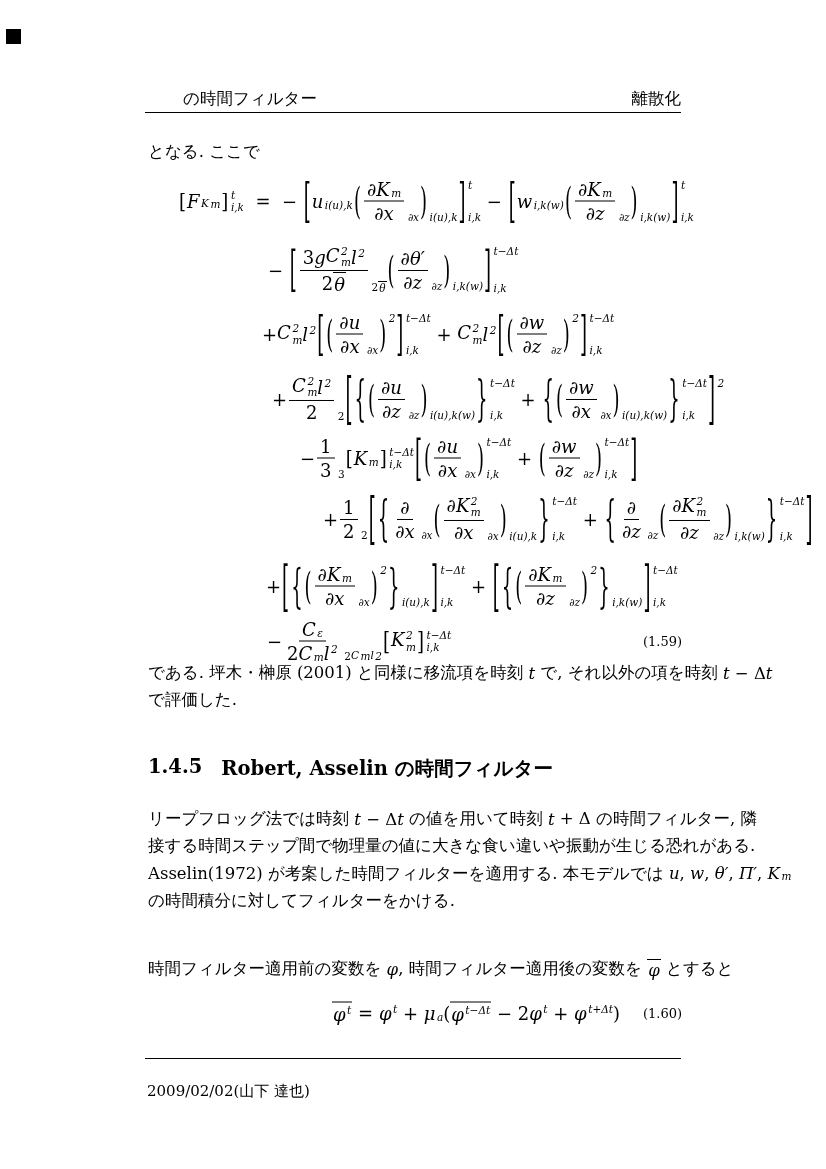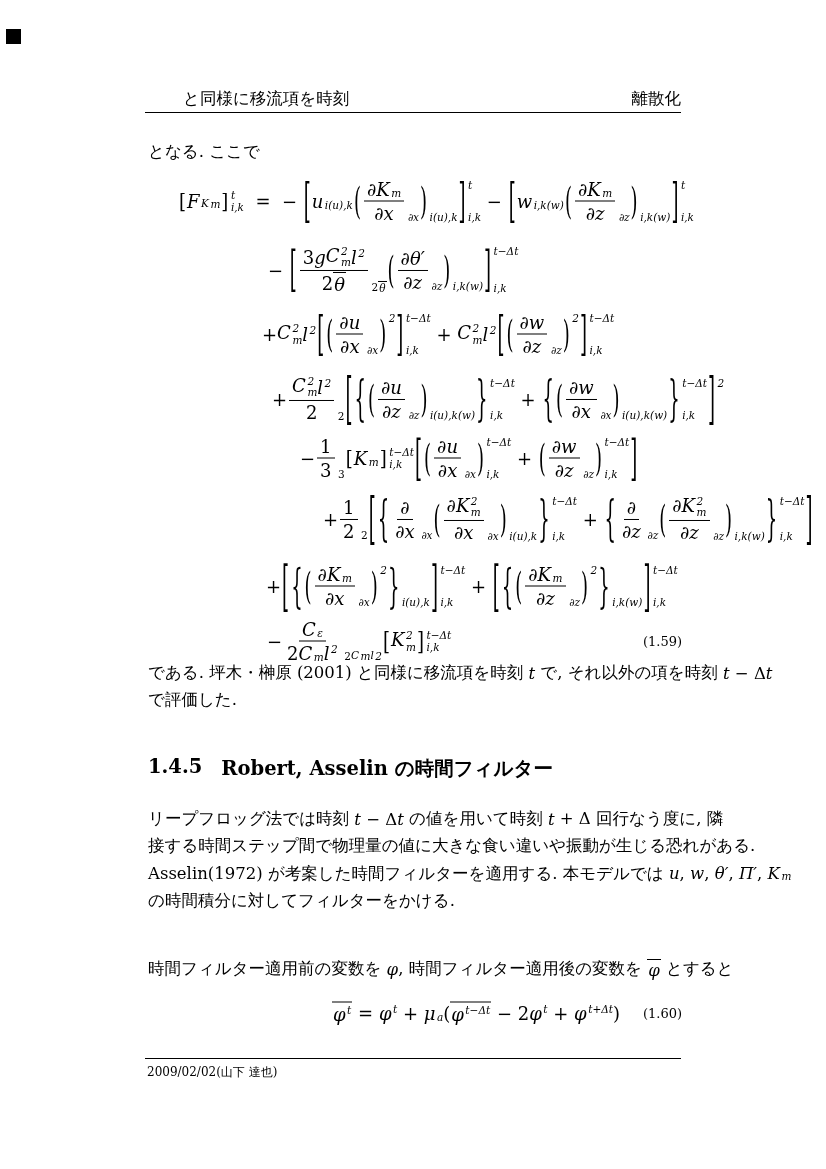--- a/index.html
+++ b/index.html
@@ -6,21 +6,21 @@
   .page{position:relative;width:826px;height:1169px;background:#ffffff;color:#000;
         font-family:"DejaVu Serif","Liberation Serif",serif;overflow:hidden;}
   .abs{position:absolute;}
   .rule{position:absolute;height:1.2px;background:#000;}
   .corner{position:absolute;background:#000;}
   .hdr{font-size:16.5px;white-space:nowrap;}
   .body-txt{font-size:16.5px;white-space:nowrap;text-align:center;}
   .pline{height:27.4px;display:flex;align-items:flex-start;white-space:nowrap;font-size:16.5px;}
   .heading{font-size:19.5px;font-weight:bold;white-space:nowrap;display:flex;}
   .heading .num{margin-right:19px;}
-  .footer-txt{font-size:12px;white-space:nowrap;}
+  .footer-txt{font-size:15px;white-space:nowrap;margin-top:18px;}
   .eqno{position:absolute;font-size:13px;transform:translateY(-50%);}
 
   
   .mline{position:absolute;white-space:nowrap;display:flex;align-items:center;
          font-size:18px;transform:translateY(-50%);}
   .mrow{display:inline-flex;align-items:center;}
   .mt{white-space:pre;}
   .it{font-style:italic;}
   .rm{font-style:normal;}
   .mfrac{display:inline-flex;flex-direction:column;align-items:center;vertical-align:middle;margin:0 2px;}
@@ -33,21 +33,21 @@
        font-size:10.5px;line-height:1.05;margin:1px 0 1px 1.5px;}
   .msup,.msub{display:inline-flex;}
 </style>
 </head>
 <body>
 
 <div class="page">
 
   <div class="corner" style="left:6px;top:29px;width:15px;height:15px;"></div>
 
-  <div class="abs hdr" style="left:183px;top:88px;">と同様に移流項を時刻</div>
+  <div class="abs hdr" style="left:183px;top:88px;">の時間フィルター</div>
   <div class="abs hdr" style="right:145px;top:88px;">離散化</div>
   <div class="rule" style="left:145px;top:112px;width:536px;"></div>
 
   <div class="abs body-txt" style="left:148px;top:141px;">となる. ここで</div>
 
   <div class="mline" style="left:178px;top:201px;">
       <span class="mrow">
         <span class="mss">
           <span class="mrow">
             <span class="mdelim" style="transform: scaleY(1.15);">[</span>
@@ -1181,21 +1181,21 @@
 
   <div class="abs" style="left:148px;top:808px;">
     <div class="pline">
         <span class="mrow">
           <span class="mt rm">リープフロッグ法では時刻 </span>
           <span class="mt it">t</span>
           <span class="mt rm"> − Δ</span>
           <span class="mt it">t</span>
           <span class="mt rm"> の値を用いて時刻 </span>
           <span class="mt it">t</span>
-          <span class="mt rm"> + Δ 回行なう度に, 隣</span>
+          <span class="mt rm"> + Δ の時間フィルター, 隣</span>
         </span>
       </div>
     <div class="pline">
         <span class="mrow">
           <span class="mt rm">接する時間ステップ間で物理量の値に大きな食い違いや振動が生じる恐れがある.</span>
         </span>
       </div>
     <div class="pline">
         <span class="mrow">
           <span class="mt rm">Asselin(1972) が考案した時間フィルターを適用する. 本モデルでは </span>

